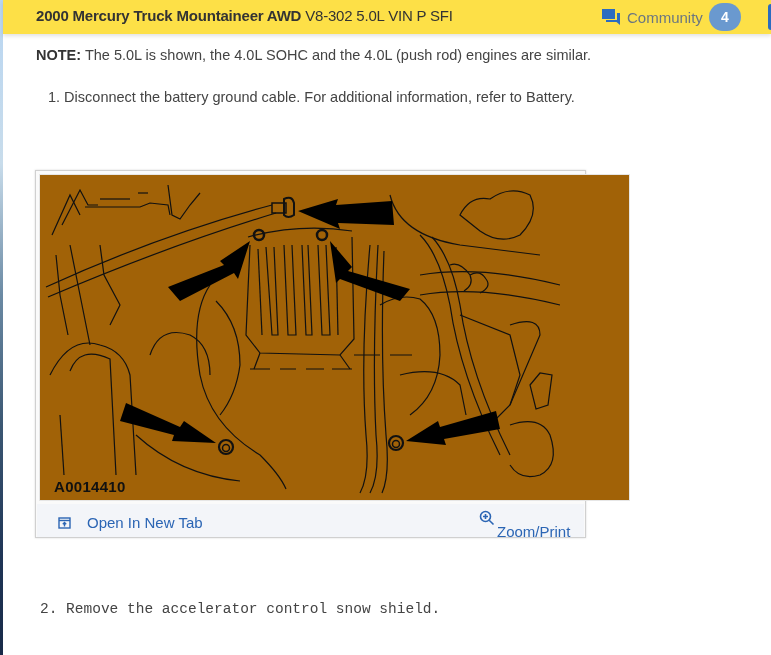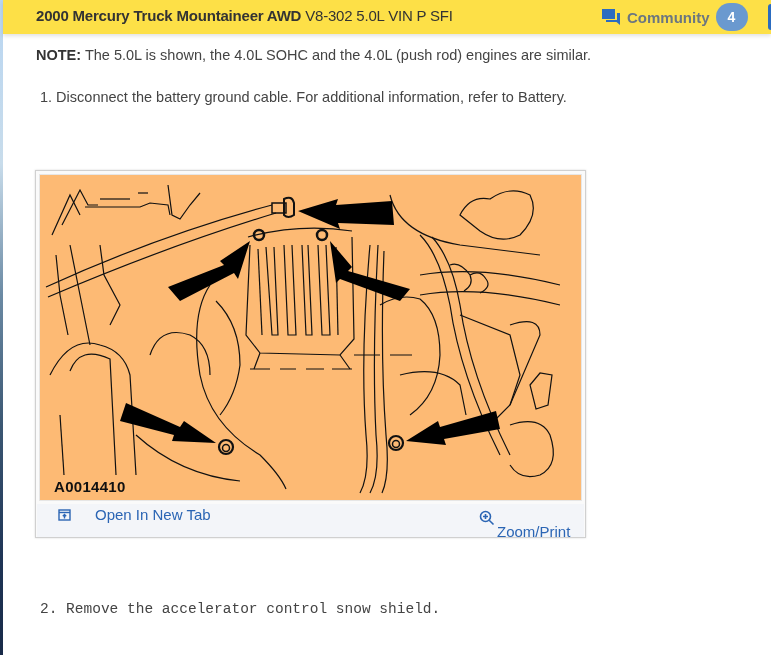--- a/index.html
+++ b/index.html
@@ -21,62 +21,62 @@
       position: absolute; left: 33px; top: 7px;
       font-size: 15px; color: #333; letter-spacing: -0.2px;
       white-space: nowrap;
     }
     .header-title .bold { font-weight: bold; }
     .community {
       position: absolute; left: 598px; top: 3px; height: 28px;
       display: flex; align-items: center; gap: 6px;
     }
     .community-icon { width: 20px; height: 18px; display: block; }
-    .community-label { font-size: 15px; font-weight: bold; color: #6b7680; }
+    .community-label { font-size: 15px; font-weight: normal; color: #6b7680; }
     .community-badge {
       width: 32px; height: 28px; border-radius: 14px; background: #6a99cf;
       color: #fff; font-size: 14px; font-weight: bold;
       display: flex; align-items: center; justify-content: center;
     }
     .edge-button {
       position: absolute; left: 765px; top: 4px; width: 10px; height: 26px;
       background: #2b6cc0; border-radius: 3px;
     }
 
     .note {
       position: absolute; left: 36px; top: 47px; font-size: 14.5px; color: #444;
       white-space: nowrap;
     }
     .note b { color: #333; }
     .step {
       position: absolute; left: 40px; font-size: 14.5px; color: #444; white-space: nowrap;
     }
-    .step-1 { top: 89px; }
+    .step-1 { top: 89px; margin-left: 8px; }
     .step-2 { top: 601px; font-family: Liberation Mono, monospace; }
 
     .figure {
       position: absolute; left: 35px; top: 170px; width: 551px; height: 368px;
       border: 1px solid #d0d0d0; background: #fafafa;
       box-shadow: 0 0 2px rgba(0,0,0,0.15);
     }
     .figure-image {
-      position: absolute; left: 3px; top: 3px; width: 543px; height: 327px;
-      background: #fdba74; border: 1px solid #e6e6e6; overflow: hidden;
+      position: absolute; left: 3px; top: 3px; width: 591px; height: 327px;
+      background: #a16207; border: 1px solid #e6e6e6; overflow: hidden;
     }
     .figure-image svg { display: block; }
     .figure-label {
       position: absolute; left: 14px; top: 303px; font-size: 15px; font-weight: bold;
       color: #111; letter-spacing: 0.3px;
     }
     .figure-footer {
       position: absolute; left: 1px; top: 333px; width: 547px; height: 33px;
       background: #f3f5f9;
     }
     .open-tab {
-      position: absolute; left: 12px; top: 2px; display: flex; align-items: center; gap: 24px;
+      position: absolute; left: 12px; top: 10px; display: flex; align-items: center; gap: 16px;
       color: #2b65b4; font-size: 15px; cursor: pointer; white-space: nowrap; padding-left: 9px;
     }
     .open-tab-icon { width: 13px; height: 12px; display: block; }
     .zoom-print {
       position: absolute; left: 442px; top: 6px; display: flex; align-items: flex-start; gap: 2px;
       color: #2b65b4; font-size: 15px; cursor: pointer; white-space: nowrap;
     }
     .zoom-print-icon { width: 16px; height: 16px; display: block; margin-top: 0px; }
     .zoom-print-label { margin-top: 13px; }
   </style>

